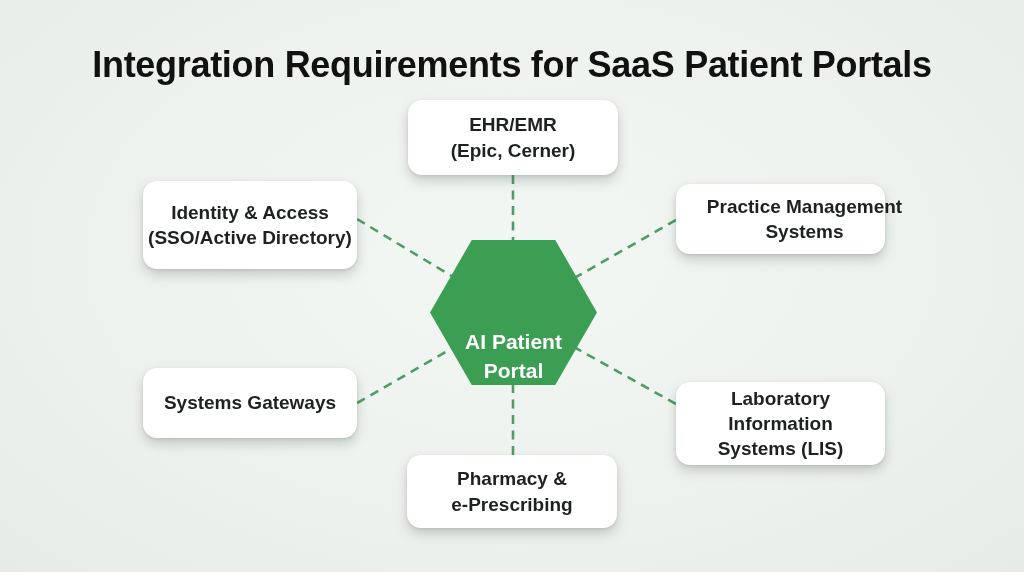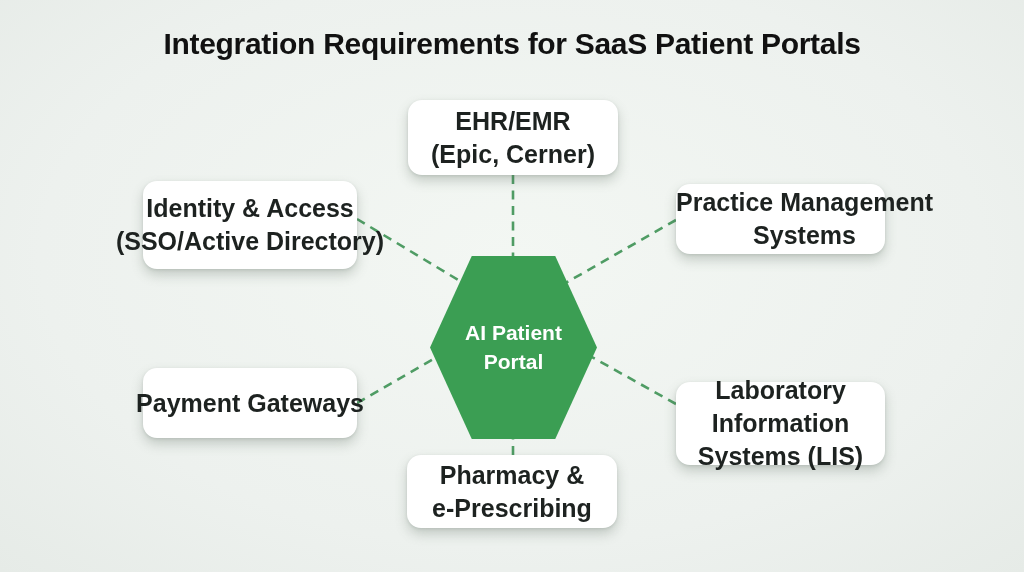--- a/index.html
+++ b/index.html
@@ -18,24 +18,24 @@
     position: relative;
     width: 1024px;
     height: 572px;
     overflow: hidden;
     background: radial-gradient(ellipse at 50% 45%, #f3f7f3 0%, var(--background) 65%, #e6ebe7 100%);
   }
 
   .title {
     position: absolute;
     left: 0;
-    top: 27px;
+    top: 44px;
     width: 1024px;
     text-align: center;
-    font-size: 30px;
+    font-size: 36px;
     font-weight: bold;
     letter-spacing: -0.3px;
     color: var(--title-text);
     white-space: pre;
   }
 
   .connectors {
     position: absolute;
     left: 0; top: 0;
     width: 1024px; height: 572px;
@@ -45,27 +45,27 @@
     stroke: var(--connector);
     stroke-width: 2.6;
     stroke-dasharray: 9 6.5;
     stroke-linecap: butt;
     fill: none;
   }
 
   .hexagon {
     position: absolute;
     left: 430px;
-    top: 256px;
+    top: 240px;
     width: 167px;
-    height: 183px;
+    height: 145px;
     background: var(--hexagon);
     clip-path: polygon(25% 0%, 75% 0%, 100% 50%, 75% 100%, 25% 100%, 0% 50%);
     display: flex;
-    align-items: center;
+    align-items: flex-end;
     justify-content: center;
     z-index: 2;
   }
   .hexagon .hex-label {
     color: #ffffff;
     font-size: 21px;
     font-weight: bold;
     text-align: center;
     line-height: 1.35;
     white-space: pre;
@@ -76,21 +76,21 @@
     background: var(--box-bg);
     border-radius: 14px;
     box-shadow: 0 6px 12px rgba(96, 112, 100, 0.30), 0 1px 3px rgba(96, 112, 100, 0.18);
     display: flex;
     align-items: center;
     justify-content: center;
     z-index: 3;
   }
   .node .node-label {
     color: var(--box-text);
-    font-size: 25px;
+    font-size: 19px;
     font-weight: bold;
     text-align: center;
     line-height: 1.32;
     white-space: pre;
   }
 
   .node-top    { left: 408px; top: 100px; width: 210px; height: 75px; }
   .node-tl     { left: 143px; top: 181px; width: 214px; height: 88px; }
   .node-tr     { left: 676px; top: 184px; width: 209px; height: 70px; padding-left: 48px; }
   .node-bl     { left: 143px; top: 368px; width: 214px; height: 70px; }
@@ -127,21 +127,21 @@
     <div class="node-label">Identity &amp; Access
 (SSO/Active Directory)</div>
   </div>
 
   <div class="node node-tr">
     <div class="node-label">Practice Management
 Systems</div>
   </div>
 
   <div class="node node-bl">
-    <div class="node-label">Payment Gateways</div>
+    <div class="node-label">Systems Gateways</div>
   </div>
 
   <div class="node node-br">
     <div class="node-label">Laboratory
 Information
 Systems (LIS)</div>
   </div>
 
   <div class="node node-bottom">
     <div class="node-label">Pharmacy &amp;

